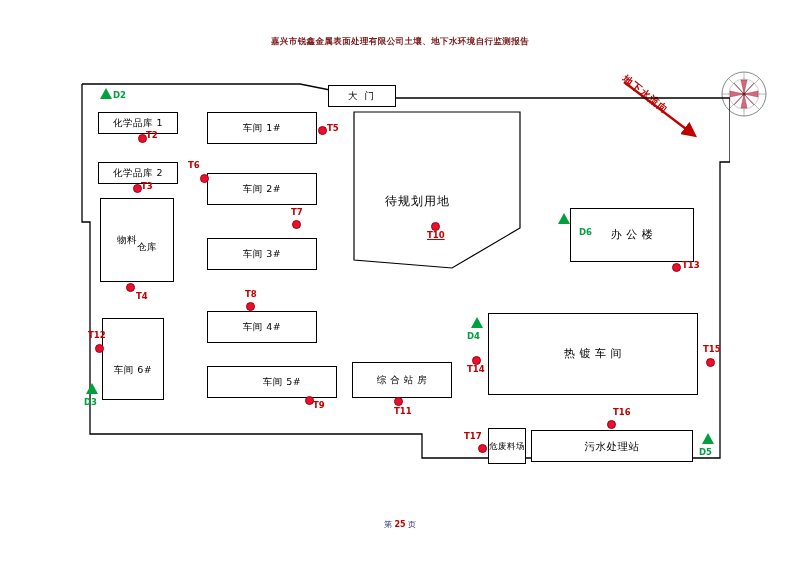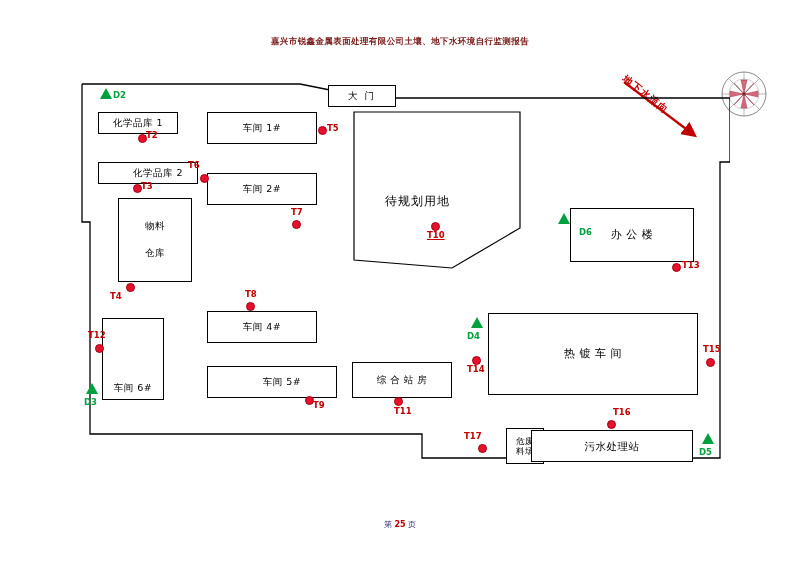--- a/index.html
+++ b/index.html
@@ -25,21 +25,21 @@
   
   #plan{position:absolute;left:70px;top:62px;width:660px;height:412px;}
   #plan svg{position:absolute;left:0;top:0;}
 
   .box{
     position:absolute;border:1px solid #000;background:#fff;
     display:flex;align-items:center;justify-content:center;
     font-family:"DejaVu Sans",sans-serif;font-size:9.5px;color:#000;
     text-align:right;line-height:1.35;letter-spacing:0.5px;
   }
-  .box.tall{flex-direction:column;margin-left:18px;}
+  .box.tall{flex-direction:row;}
   .label-red{
     position:absolute;font-family:"DejaVu Sans",sans-serif;font-size:8.5px;
     color:#c00000;font-weight:bold;white-space:nowrap;
   }
   .dot{
     position:absolute;width:7px;height:7px;border-radius:50%;
     background:#e8112d;border:1px solid #a00010;
   }
   .arrow-green{
     position:absolute;width:0;height:0;
@@ -105,32 +105,33 @@
 
   <div id="plan">
     <svg width="660" height="412" viewBox="0 0 660 412">
       <polyline points="12,22 230,22 300,36 660,36 660,100 650,100 650,396 352,396 352,372 20,372 20,160 12,160 12,22" fill="none" stroke="#000" stroke-width="1.3"></polyline>
     </svg>
   </div>
 
   <div class="gate" style="left:328px;top:85px;width:66px;height:20px;">大  门</div>
 
   <div class="box" style="left:98px;top:112px;width:78px;height:20px;">化学品库 1</div>
-  <div class="box" style="left:98px;top:162px;width:78px;height:20px;padding-left:20px;">化学品库 2</div>
+  <div class="box" style="left:98px;top:162px;width:78px;height:20px;">化学品库 2</div>
 
   <div class="box tall" style="left:100px;top:198px;width:72px;height:82px;">
     <span>物料</span>
     <span style="margin-top:14px;">仓库</span>
   </div>
 
   <div class="box" style="left:207px;top:112px;width:108px;height:30px;">车间 1#</div>
   <div class="box" style="left:207px;top:173px;width:108px;height:30px;">车间 2#</div>
+  <div class="box" style="left:207px;top:238px;width:108px;height:30px;">车间 3#</div>
   <div class="box" style="left:207px;top:311px;width:108px;height:30px;">车间 4#</div>
   <div class="box" style="left:207px;top:366px;width:108px;height:30px;padding-left:20px;">车间 5#</div>
-  <div class="box" style="left:102px;top:318px;width:62px;height:82px;align-items:flex-end;padding-bottom:4px;box-sizing:border-box;">车间 6#</div>
+  <div class="box" style="left:102px;top:318px;width:62px;height:82px;align-items:flex-end;padding-bottom:22px;box-sizing:border-box;">车间 6#</div>
 
   <svg style="position:absolute;left:352px;top:110px;" width="170" height="160">
     <polygon points="2,2 168,2 168,118 100,158 2,150 2,2" fill="#ffffff" stroke="#000" stroke-width="1.2"></polygon>
   </svg>
   <div style="position:absolute;left:385px;top:193px;font-family:'DejaVu Sans',sans-serif;font-size:12px;letter-spacing:1px;">待规划用地</div>
 
   <div class="box" style="left:352px;top:362px;width:98px;height:34px;">综 合 站 房</div>
 
   <div class="box" style="left:570px;top:208px;width:122px;height:52px;font-size:11px;">办 公 楼</div>
   <div class="box" style="left:488px;top:313px;width:208px;height:80px;font-size:11px;">热 镀 车 间</div>
@@ -141,21 +142,21 @@
   </div>
   <div class="box" style="left:531px;top:430px;width:160px;height:30px;font-size:10.5px;">污水处理站</div>
 
   <div class="dot" style="left:138px;top:134px;"></div>
   <div class="label-red" style="left:146px;top:130px;">T2</div>
 
   <div class="dot" style="left:133px;top:184px;"></div>
   <div class="label-red" style="left:141px;top:181px;">T3</div>
 
   <div class="dot" style="left:126px;top:283px;"></div>
-  <div class="label-red" style="left:110px;top:291px;">T4</div>
+  <div class="label-red" style="left:136px;top:291px;">T4</div>
 
   <div class="dot" style="left:318px;top:126px;"></div>
   <div class="label-red" style="left:327px;top:123px;">T5</div>
 
   <div class="dot" style="left:200px;top:174px;"></div>
   <div class="label-red" style="left:188px;top:160px;">T6</div>
 
   <div class="dot" style="left:292px;top:220px;"></div>
   <div class="label-red" style="left:291px;top:207px;">T7</div>
 

